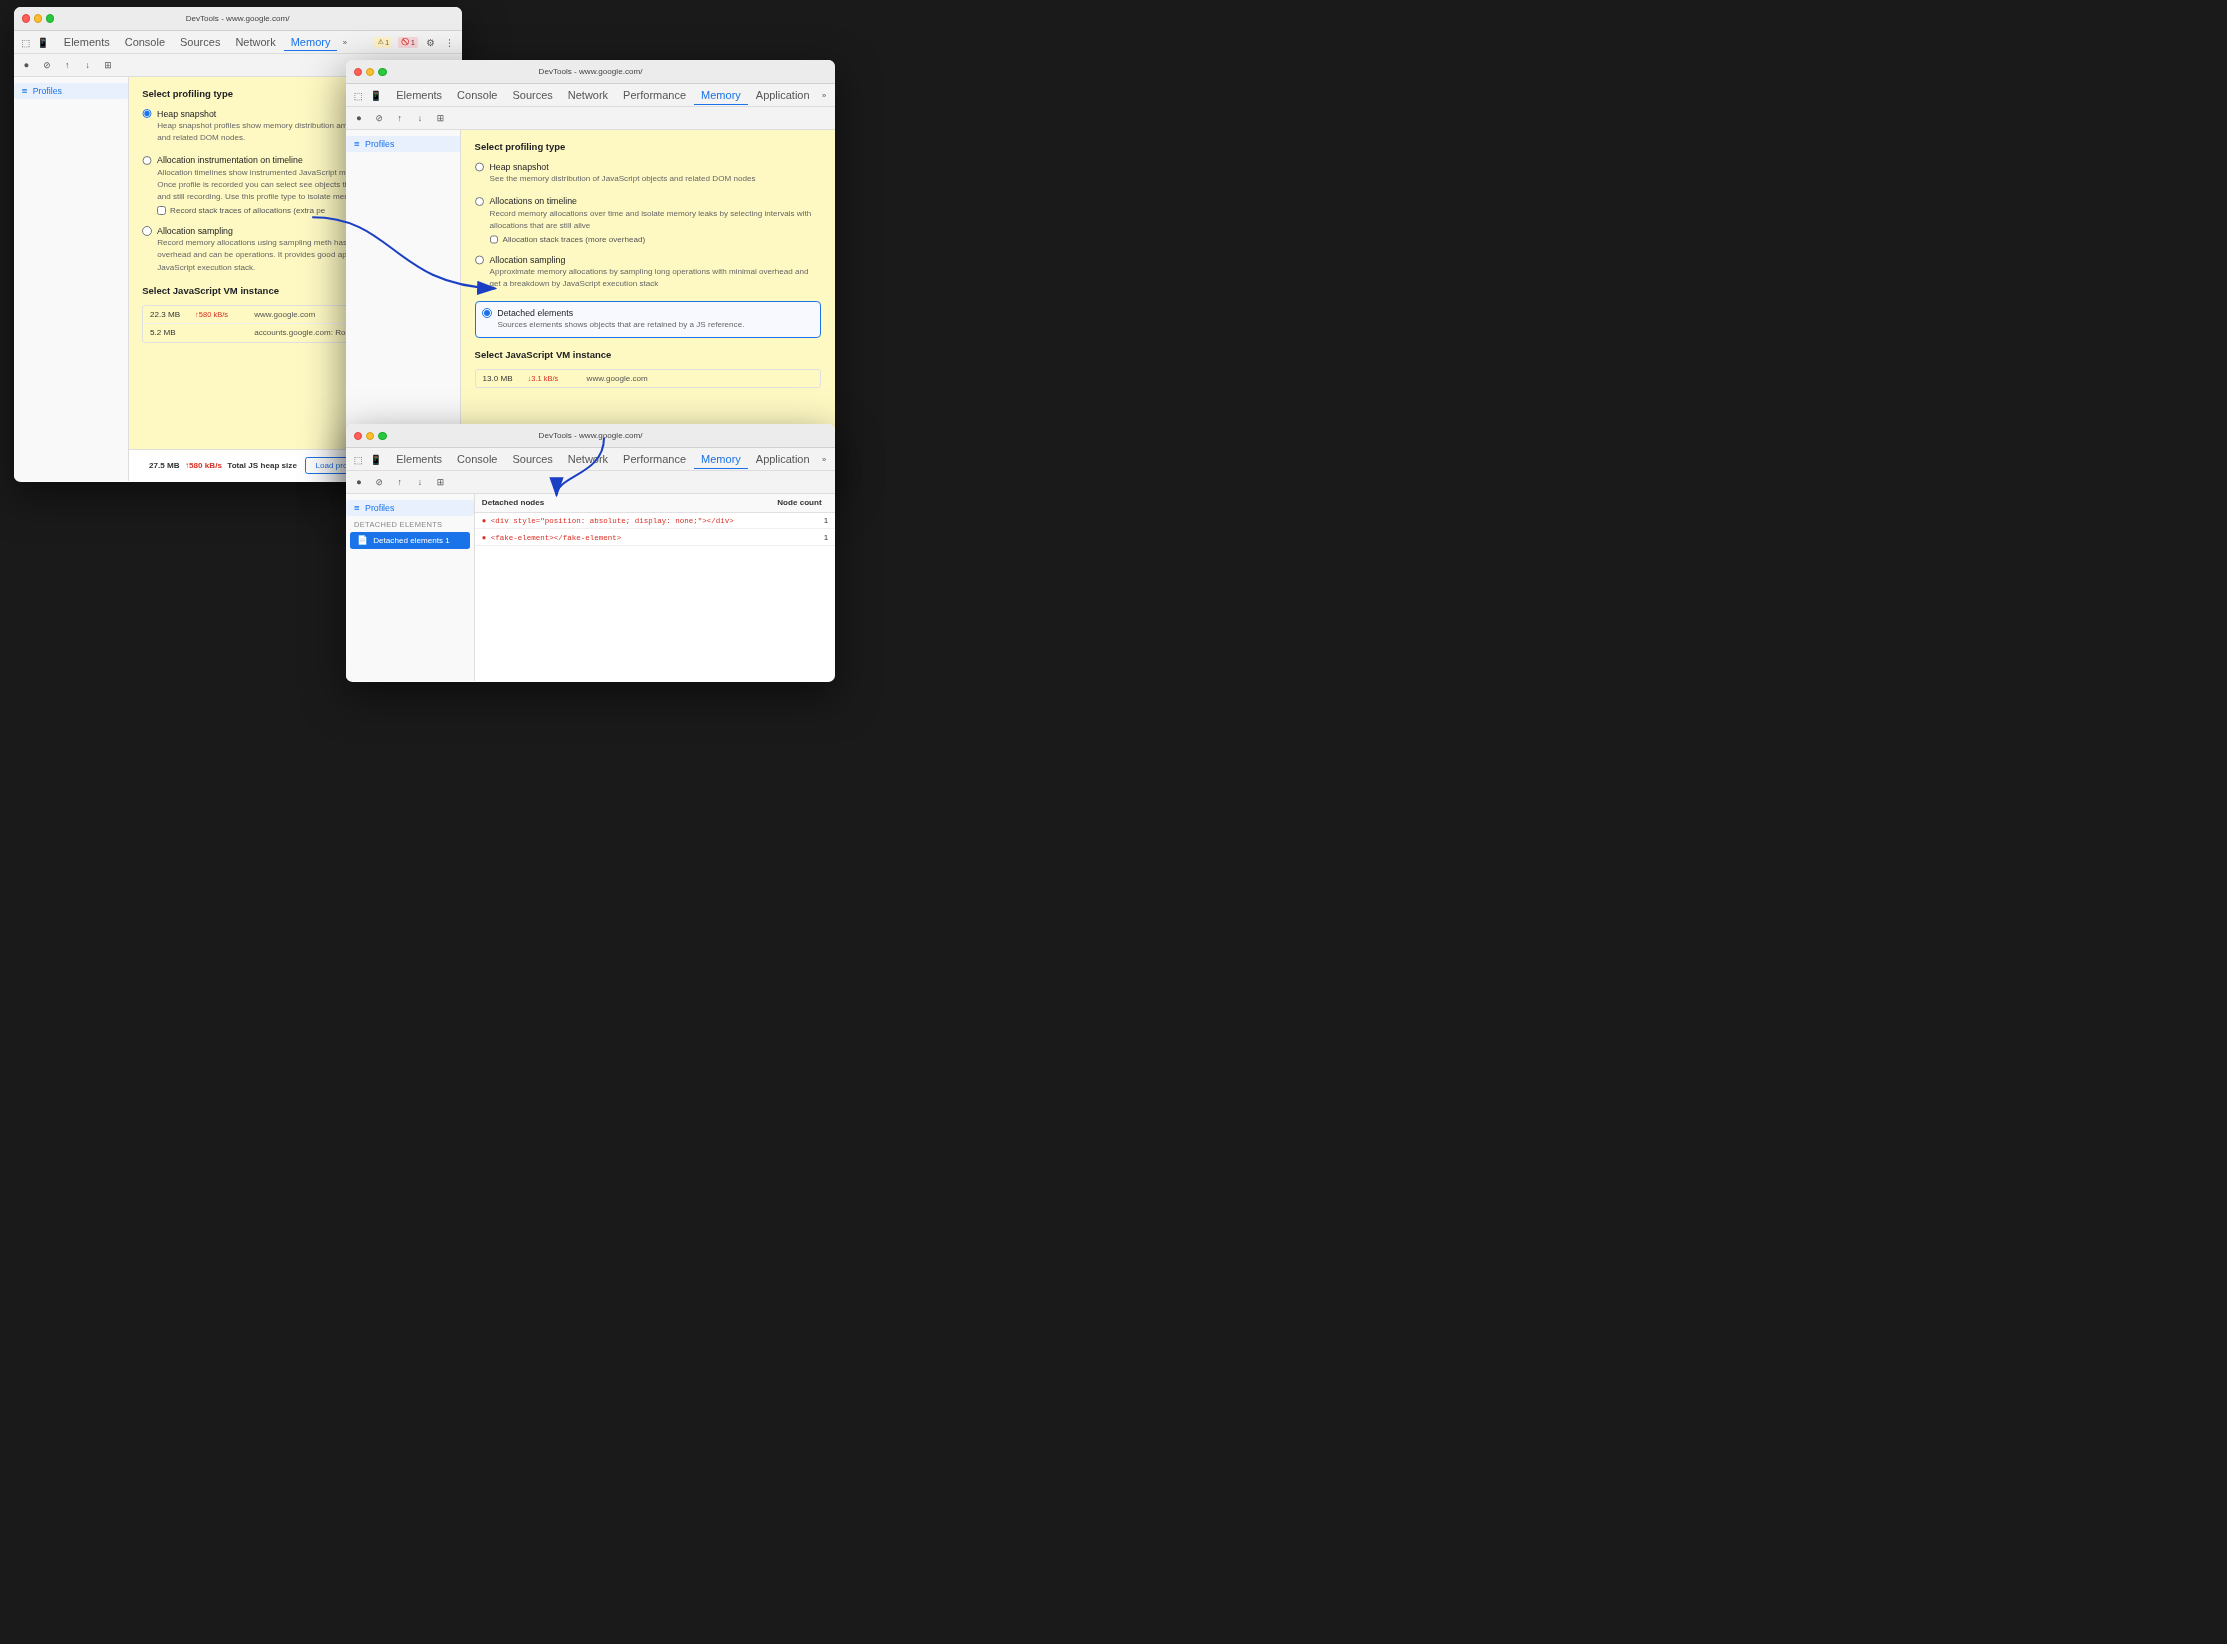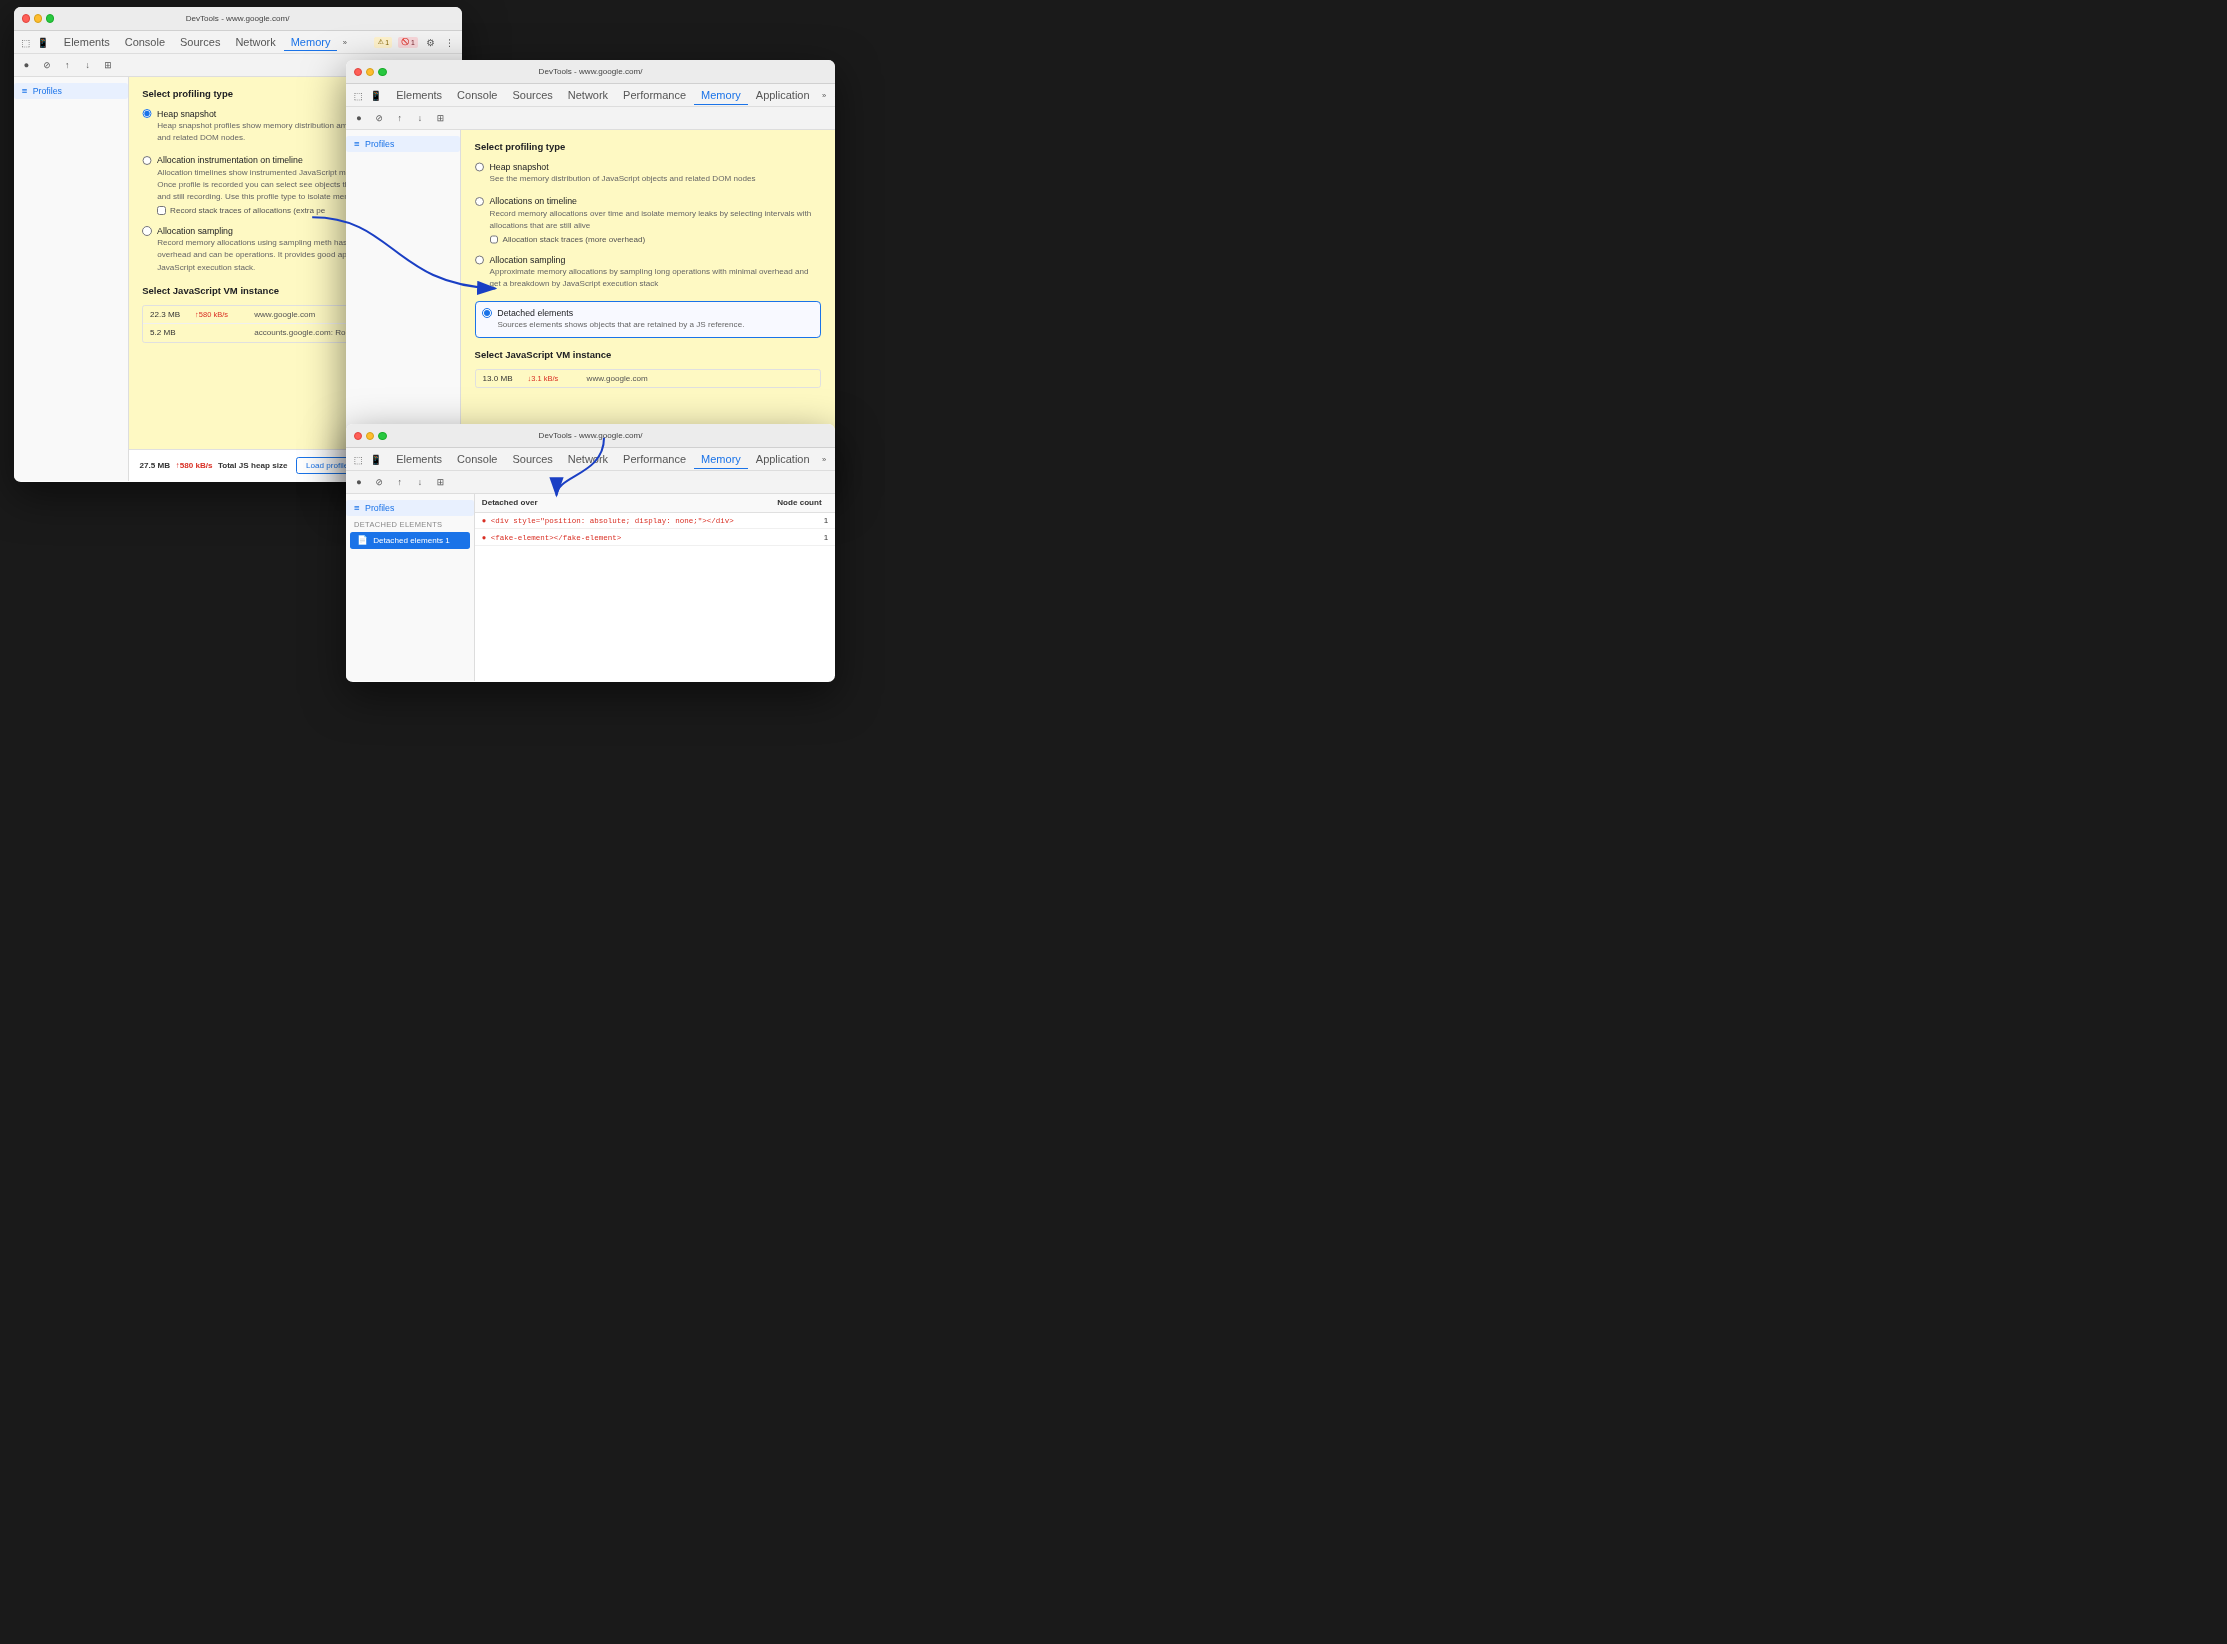--- a/index.html
+++ b/index.html
@@ -244,20 +244,21 @@
     .vm-rate { color: #d93025; width: 51px; font-size: 7.5px; }
     .vm-url { color: #555; }
 
     .footer-bar {
       border-top: 0.7px solid #e0e0e0;
       padding: 6.8px 11px;
       display: flex;
       align-items: center;
       gap: 8.1px;
       background: #fff;
+      justify-content: flex-end;
     }
     .footer-stats {
       font-size: 8.1px;
       color: #333;
       font-weight: 600;
       display: flex;
       align-items: center;
       gap: 5.4px;
     }
     .footer-stats .rate { color: #d93025; }
@@ -687,21 +688,21 @@
         <div class="sidebar-list-item selected">
           <span class="item-icon">📄</span>
           <span>Detached elements 1</span>
         </div>
       </div>
       <div style="flex:1; display:flex; flex-direction:column; overflow:hidden;">
         <div style="flex:1; overflow:auto;">
           <table class="nodes-table">
             <thead>
               <tr>
-                <th>Detached over</th>
+                <th>Detached nodes</th>
                 <th>Node count</th>
               </tr>
             </thead>
             <tbody>
               <tr class="table-row">
                 <td>
                   <span class="node-red">● &lt;div style="position: absolute; display: none;"&gt;&lt;/div&gt;</span>
                 </td>
                 <td>1</td>
               </tr>

